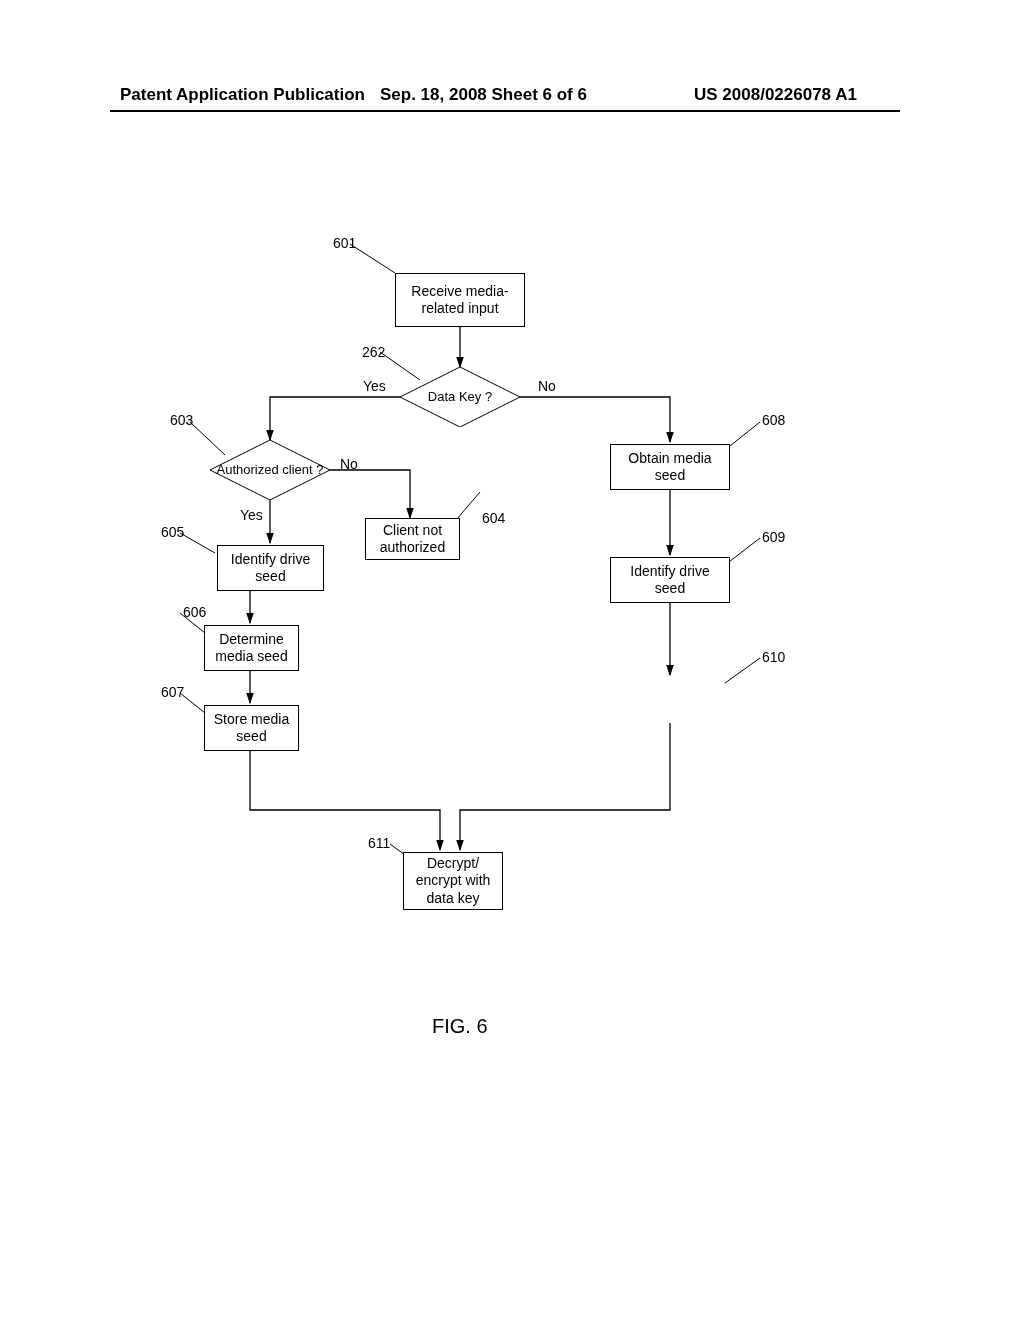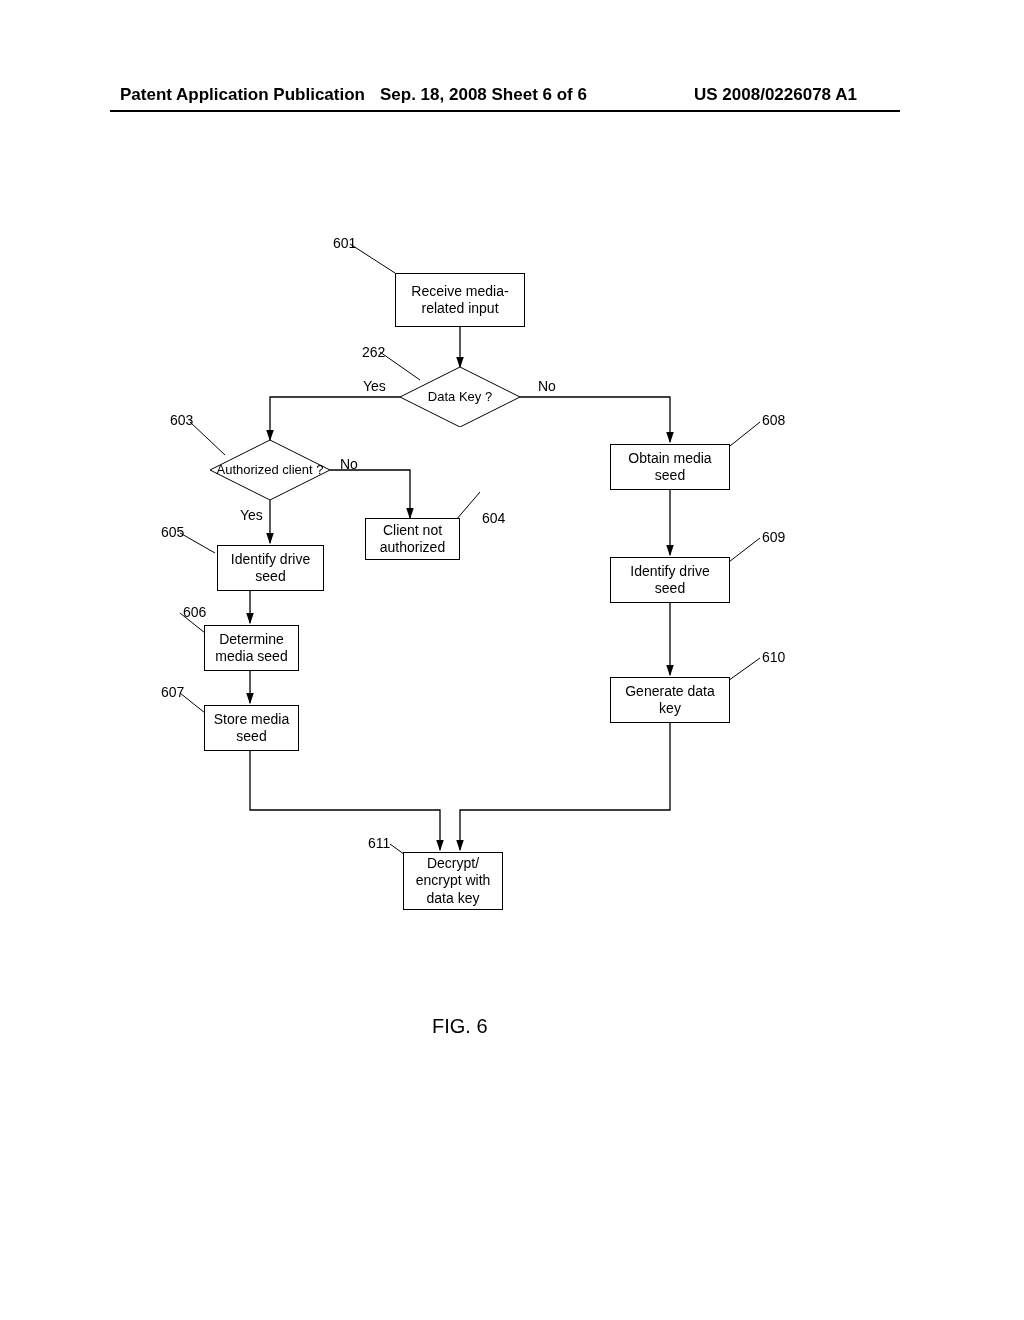--- a/index.html
+++ b/index.html
@@ -217,23 +217,20 @@
   <div class="box" style="left:460px;top:214px;width:120px;height:46px;">
     <span>Obtain media seed</span>
   </div>
   <div class="label" style="left:612px;top:182px;">608</div>
 
   <div class="box" style="left:460px;top:327px;width:120px;height:46px;">
     <span>Identify drive seed</span>
   </div>
   <div class="label" style="left:612px;top:299px;">609</div>
 
-  <div class="box" style="left:460px;top:447px;width:120px;height:46px;">
-    <span>Generate data key</span>
-  </div>
   <div class="label" style="left:612px;top:419px;">610</div>
 
   <div class="box" style="left:253px;top:622px;width:100px;height:58px;">
     <span>Decrypt/ encrypt with data key</span>
   </div>
   <div class="label" style="left:218px;top:605px;">611</div>
 
 </div>
 
 <div class="fig-caption">FIG. 6</div>

